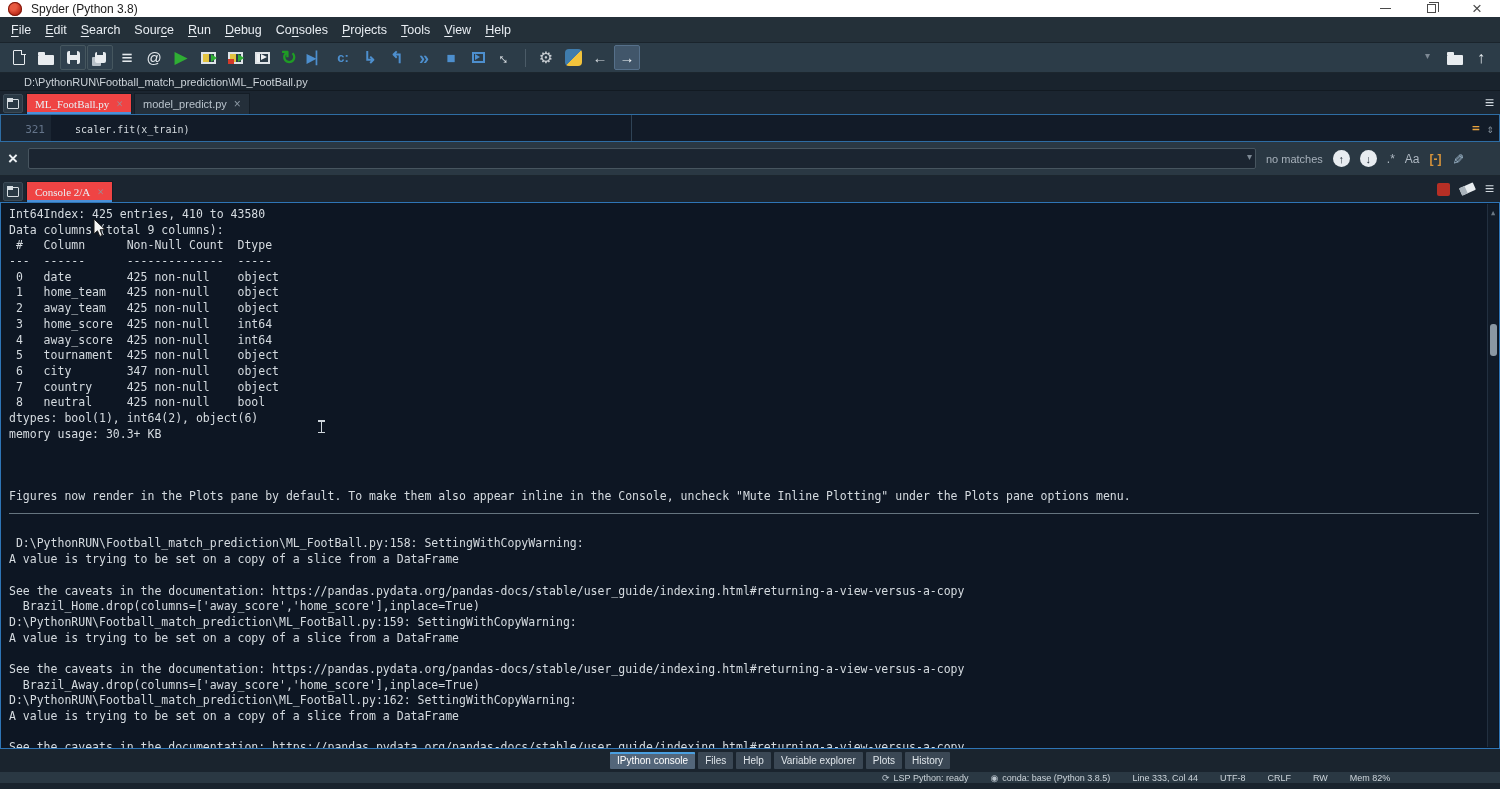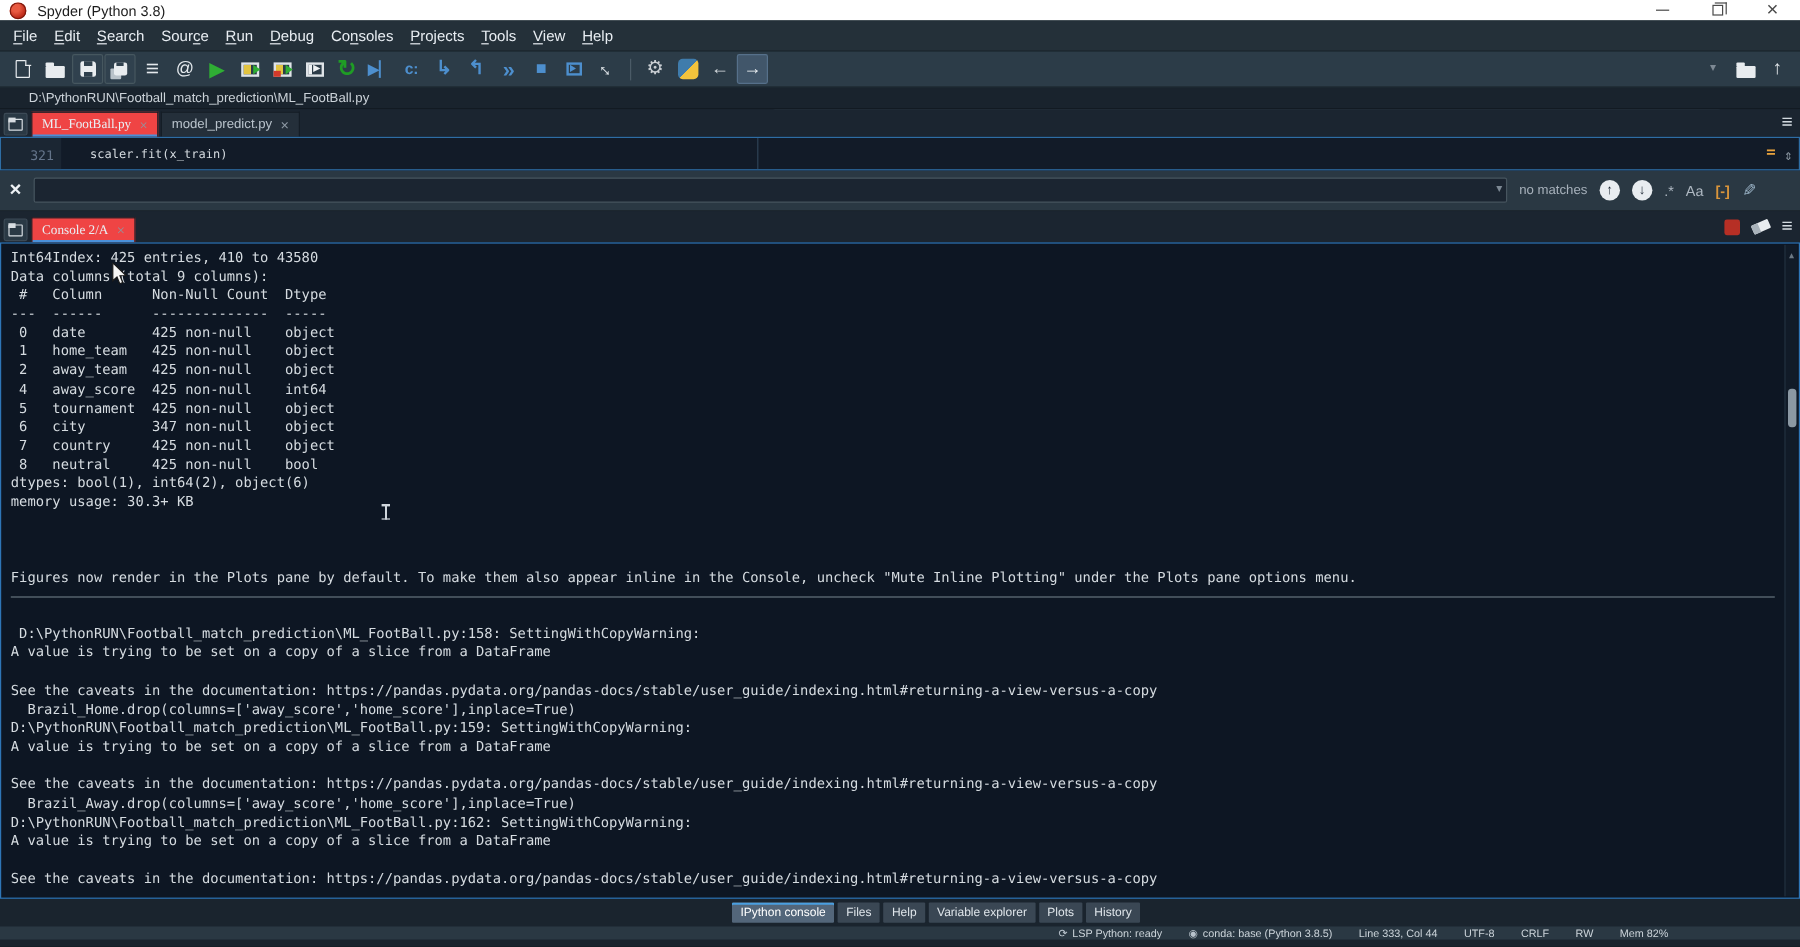--- a/index.html
+++ b/index.html
@@ -342,20 +342,21 @@
 
   <div class="console">
     <div>
         <div class="cline">Int64Index: 425 entries, 410 to 43580</div>
         <div class="cline">Data columns (total 9 columns):</div>
         <div class="cline"> #   Column      Non-Null Count  Dtype </div>
         <div class="cline">---  ------      --------------  ----- </div>
         <div class="cline"> 0   date        425 non-null    object</div>
         <div class="cline"> 1   home_team   425 non-null    object</div>
         <div class="cline"> 2   away_team   425 non-null    object</div>
+        <div class="cline"> 3   home_score  425 non-null    int64</div>
         <div class="cline"> 4   away_score  425 non-null    int64</div>
         <div class="cline"> 5   tournament  425 non-null    object</div>
         <div class="cline"> 6   city        347 non-null    object</div>
         <div class="cline"> 7   country     425 non-null    object</div>
         <div class="cline"> 8   neutral     425 non-null    bool</div>
         <div class="cline">dtypes: bool(1), int64(2), object(6)</div>
         <div class="cline">memory usage: 30.3+ KB</div>
         <div class="cline"></div>
         <div class="cline"></div>
         <div class="cline"></div>

